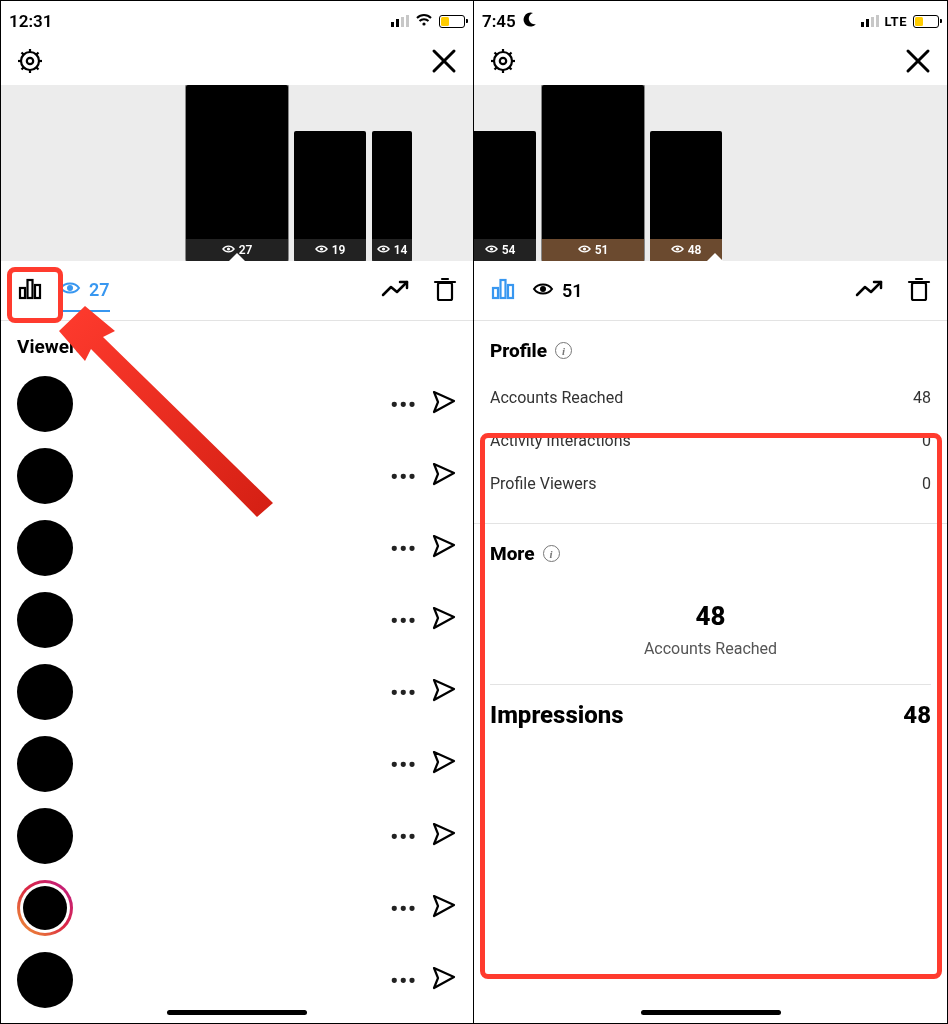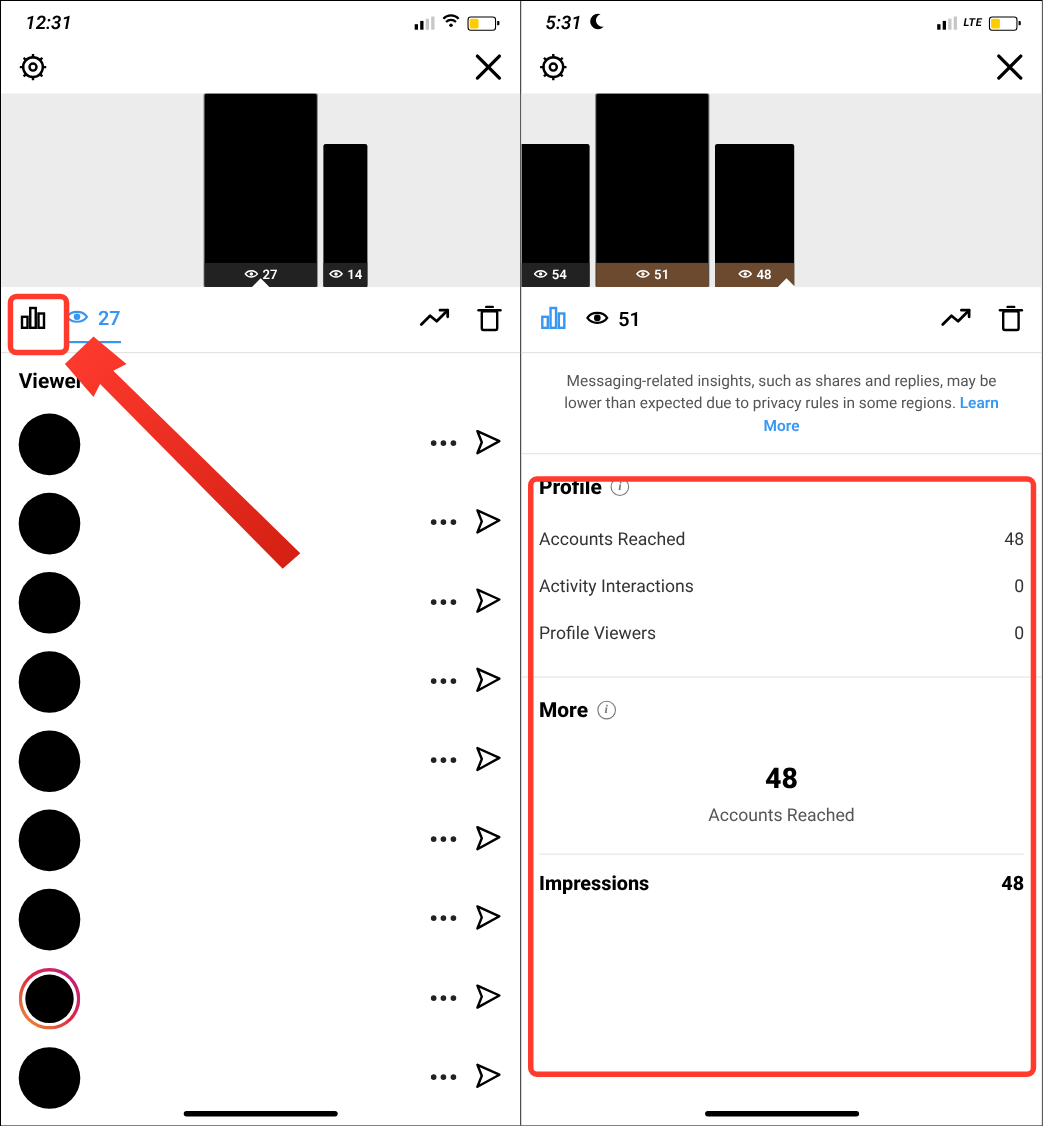--- a/index.html
+++ b/index.html
@@ -24,33 +24,32 @@
     background: #fff;
   }
   .pane.left { border-right: 1px solid #000; }
 
   
   .status-bar {
     height: 40px;
     display: flex;
     align-items: center;
     justify-content: space-between;
-    padding: 0 22px;
+    padding: 0 8px;
     font-weight: 600;
     font-size: 17px;
-    font-style: italic;
   }
   .status-left { display: flex; align-items: center; gap: 6px; }
   .status-right { display: flex; align-items: center; gap: 6px; }
   .moon-icon svg { width: 16px; height: 16px; }
   .signal-bars { display: inline-flex; align-items: flex-end; gap: 2px; height: 12px; }
   .signal-bars span { width: 3px; background: #000; display: inline-block; }
   .signal-bars span.dim { background: #c7c7c7; }
   .wifi-icon svg { width: 18px; height: 14px; }
-  .lte { font-size: 10px; font-weight: 700; letter-spacing: 0.5px; }
+  .lte { font-size: 13px; font-weight: 700; letter-spacing: 0.5px; }
   .battery { width: 26px; height: 13px; border: 1.5px solid #000; border-radius: 3px; position: relative; display: inline-block; }
   .battery::after { content: ""; position: absolute; right: -4px; top: 3.5px; width: 2.5px; height: 4px; background: #000; border-radius: 0 1px 1px 0; }
   .battery .fill { position: absolute; left: 1px; top: 1px; bottom: 1px; width: 35%; background: #ffcc00; border-radius: 1.5px; }
 
   
   .header-row {
     height: 44px;
     display: flex;
     align-items: center;
     justify-content: space-between;
@@ -212,21 +211,21 @@
     color: #333;
     padding: 12px 0;
   }
   .reach-center { text-align: center; padding: 22px 0 26px 0; }
   .reach-num { font-size: 26px; font-weight: 800; }
   .reach-label { font-size: 16px; color: #555; margin-top: 8px; }
   .sep-thin { height: 1px; background: #e3e3e3; margin: 0 0; }
   .imp-row {
     display: flex;
     justify-content: space-between;
-    font-size: 18px; font-weight: 800;
+    font-size: 24px; font-weight: 800;
     padding: 16px 0 0 0;
   }
 
   
   .red-arrow {
     position: absolute;
     z-index: 60;
     pointer-events: none;
   }
 
@@ -336,20 +335,28 @@
     <div class="story-area">
       <div class="story-strip" id="left-strip" style="left:185px">
           <div class="story-thumb selected" style="width: 102px; height: 176px;">
             <div class="caption-bar">
               <span class="eye-sm"><svg viewBox="0 0 14 10">
                   <use href="#svg-eye-sm"></use>
                 </svg></span>
               <span>27</span>
             </div>
           </div>
+          <div class="story-thumb" style="width: 72px; height: 130px;">
+            <div class="caption-bar">
+              <span class="eye-sm"><svg viewBox="0 0 14 10">
+                  <use href="#svg-eye-sm"></use>
+                </svg></span>
+              <span>19</span>
+            </div>
+          </div>
           <div class="story-thumb" style="width: 40px; height: 130px;">
             <div class="caption-bar">
               <span class="eye-sm"><svg viewBox="0 0 14 10">
                   <use href="#svg-eye-sm"></use>
                 </svg></span>
               <span>14</span>
             </div>
           </div>
         </div>
       <div class="arrow-point" style="left:227px; bottom:-1px; z-index:5;"></div>
@@ -466,21 +473,21 @@
       <polygon points="30,5 60,30 48,36 218,202 202,216 36,48 30,60 4,30" fill="url(#arrGrad)"></polygon>
     </svg>
 
     <div class="home-indicator"></div>
   </div>
 
   <div class="pane right">
 
     <div class="status-bar">
       <div class="status-left">
-        <span>5:31</span>
+        <span>7:45</span>
         <span class="moon-icon"><svg viewBox="0 0 16 16">
               <use href="#svg-moon"></use>
             </svg></span>
       </div>
       <div class="status-right">
         <span class="signal-bars">
           <span style="height:5px"></span>
             <span style="height:8px"></span>
           <span class="dim" style="height:10px"></span>
             <span class="dim" style="height:12px"></span>
@@ -546,23 +553,20 @@
       <div class="right-group">
         <span class="trend-icon"><svg viewBox="0 0 28 20">
               <use href="#svg-trend"></use>
             </svg></span>
         <span class="trash-icon"><svg viewBox="0 0 24 26">
               <use href="#svg-trash"></use>
             </svg></span>
       </div>
     </div>
 
-    <div class="info-note">
-      <span>Messaging-related insights, such as shares and replies, may be lower than expected due to privacy rules in some regions. </span><a href="#">Learn More</a>
-    </div>
 
     <div class="section">
       <div class="section-title">
         <span>Profile</span>
         <span class="info-i">i</span>
       </div>
       <div id="overview-rows">
           <div class="stat-row">
             <span>Accounts Reached</span>
             <span>48</span>

